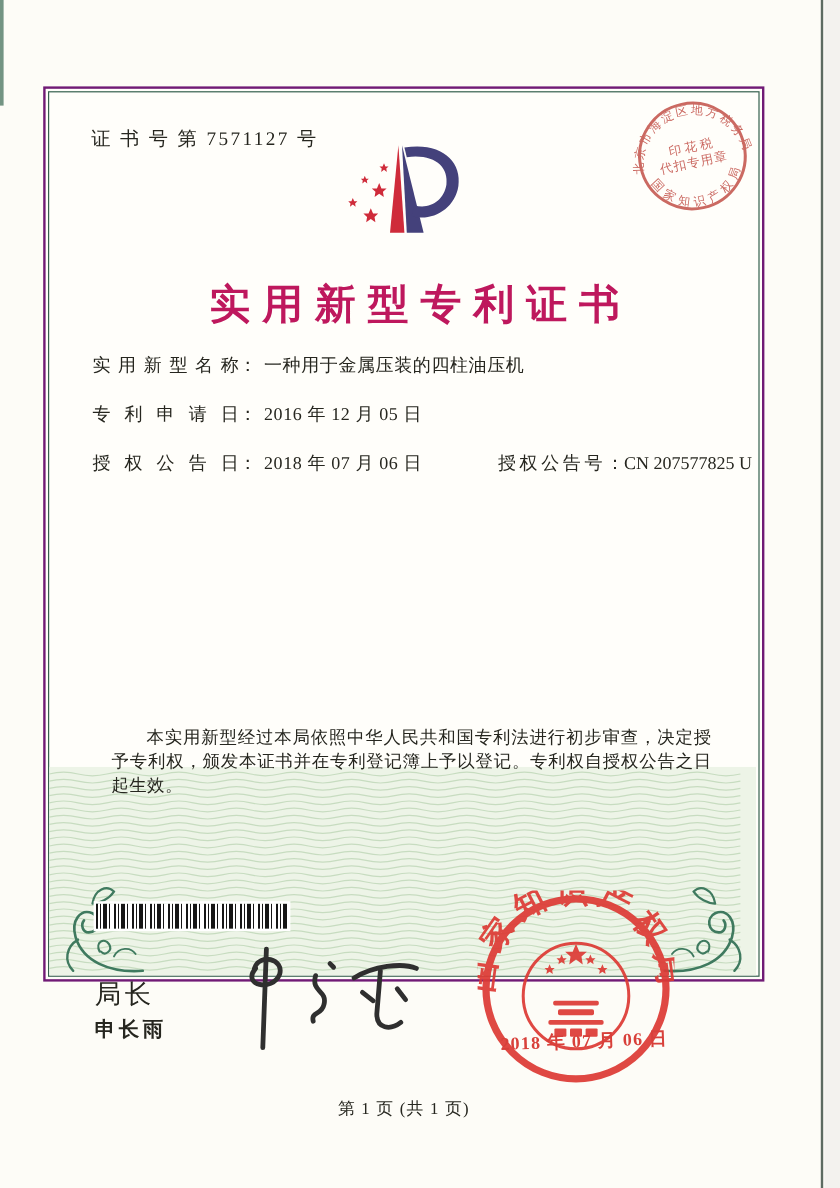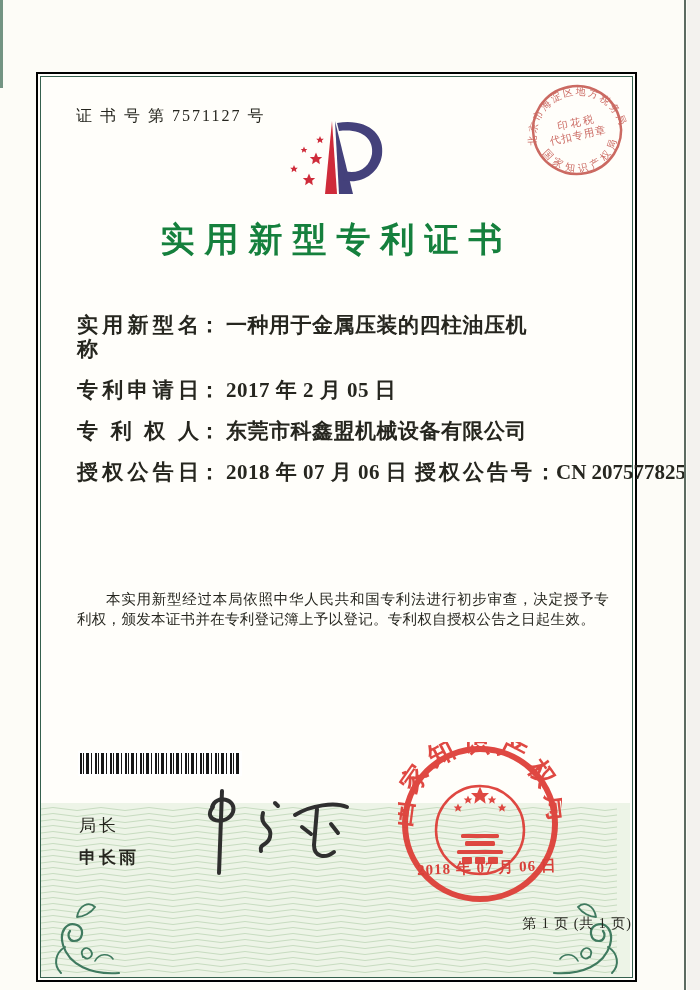--- a/index.html
+++ b/index.html
@@ -2,60 +2,60 @@
 <html><head>
 <meta charset="utf-8">
 <style>
   html,body{margin:0;padding:0;}
   body{width:700px;height:990px;font-family:"Liberation Serif","DejaVu Serif",serif;color:#26261f;background:#f2f1ed;}
   #page{position:relative;width:700px;height:990px;overflow:hidden;background:#fdfcf7;}
   .scan-right-strip{position:absolute;left:687px;top:0;width:13px;height:990px;background:#f3f2ee;}
   .scan-right-line{position:absolute;left:684px;top:0;width:2px;height:990px;background:#5c6b61;}
   .scan-left-line{position:absolute;left:0;top:0;width:3px;height:88px;background:#44715c;opacity:.75;}
 
-  .frame{position:absolute;left:36px;top:72px;width:601px;height:910px;border:2px solid #000000;box-sizing:border-box;background:#fffefa;}
+  .frame{position:absolute;left:36px;top:72px;width:601px;height:746px;border:2px solid #701a75;box-sizing:border-box;background:#fffefa;}
   .frame-inner-line{position:absolute;inset:2px;border:1px solid #35604e;pointer-events:none;}
   .content{position:absolute;left:3px;top:3px;right:3px;bottom:3px;}
 
   .cert-no{position:absolute;left:35px;top:29px;font-size:16px;letter-spacing:2px;}
 
   .tax-stamp{position:absolute;left:481px;top:-2px;transform:rotate(-12deg);opacity:.88;}
 
   .logo{position:absolute;left:242px;top:41px;}
 
-  .title{position:absolute;left:0;top:140px;width:100%;text-align:center;font-size:34px;font-weight:700;letter-spacing:10px;margin:0;color:#15803d;}
-
-  .fields{position:absolute;left:36px;top:236px;width:540px;font-size:21px;font-weight:bold;}
+  .title{position:absolute;left:0;top:140px;width:100%;text-align:center;font-size:34px;font-weight:700;letter-spacing:10px;margin:14px;color:#be185d;}
+
+  .fields{position:absolute;left:36px;top:216px;width:540px;font-size:15px;}
   .field-row{margin-bottom:17px;line-height:24px;position:relative;}
   .flabel{display:inline-block;width:122px;text-align:justify;text-align-last:justify;vertical-align:top;}
   .fcolon{display:inline-block;vertical-align:top;margin-right:6px;}
   .fvalue{display:inline-block;max-width:398px;vertical-align:top;letter-spacing:.5px;}
   .grant-right{position:absolute;left:338px;top:0;white-space:nowrap;}
   .grant-right .glabel{letter-spacing:3px;}
 
   .paras{position:absolute;left:36px;top:512px;width:532px;font-size:14.5px;line-height:20px;text-align:justify;letter-spacing:.3px;}
-  .paras p{margin:0;text-indent:2em;}
+  .paras p{margin:16px;text-indent:2em;}
 
   .barcode{position:absolute;left:39px;top:676px;width:160px;height:21px;background:
     repeating-linear-gradient(90deg,#161616 0 2px,#fff 2px 3px,#161616 3px 4px,#fff 4px 6px,#161616 6px 9px,#fff 9px 11px,#161616 11px 12px,#fff 12px 15px);
     outline:2px solid #fff;}
 
   .band{position:absolute;left:0;bottom:0;}
   .ornament{position:absolute;bottom:2px;}
   .ornament.left{left:2px;}
   .ornament.right{right:2px;transform:scaleX(-1);}
 
-  .sign-title{position:absolute;left:38px;top:737px;font-size:17px;letter-spacing:3px;}
+  .sign-title{position:absolute;left:38px;top:737px;font-size:22px;letter-spacing:3px;}
   .sign-name{position:absolute;left:38px;top:769px;font-size:17px;letter-spacing:3px;font-weight:bold;}
   .signature{position:absolute;left:142px;top:708px;}
 
   .seal{position:absolute;left:357px;top:665px;}
   .seal-date{position:absolute;left:376px;top:781px;width:170px;font-size:15px;color:#d8403a;letter-spacing:1px;transform:rotate(-2deg);font-weight:700;}
 
-  .footer{position:absolute;left:0;top:838px;width:100%;text-align:right;font-size:14px;letter-spacing:1px;}
+  .footer{position:absolute;left:0;top:838px;width:100%;text-align:center;font-size:14px;letter-spacing:1px;}
 
   svg text{font-family:"Liberation Serif","DejaVu Serif",serif;}
 </style>
 </head>
 <body>
 
 <div id="page">
 
   <div class="frame">
     <div class="frame-inner-line"></div>
@@ -151,24 +151,21 @@
         </g>
       </svg>
 
       <h1 class="title">实用新型专利证书</h1>
 
       <div class="fields">
         <div class="field-row">
           <span class="flabel">实用新型名称</span><span class="fcolon">：</span><span class="fvalue">一种用于金属压装的四柱油压机</span>
         </div>
         <div class="field-row">
-          <span class="flabel">专利申请日</span><span class="fcolon">：</span><span class="fvalue">2017 年 2 月 05 日</span>
-        </div>
-        <div class="field-row">
-          <span class="flabel">专利权人</span><span class="fcolon">：</span><span class="fvalue">东莞市科鑫盟机械设备有限公司</span>
+          <span class="flabel">专利申请日</span><span class="fcolon">：</span><span class="fvalue">2016 年 12 月 05 日</span>
         </div>
         <div class="field-row">
           <span class="flabel">授权公告日</span><span class="fcolon">：</span><span class="fvalue">2018 年 07 月 06 日</span>
           <span class="grant-right">
             <span class="glabel">授权公告号</span><span>：</span><span>CN 207577825 U</span>
           </span>
         </div>
       </div>
 
       <div class="paras">

